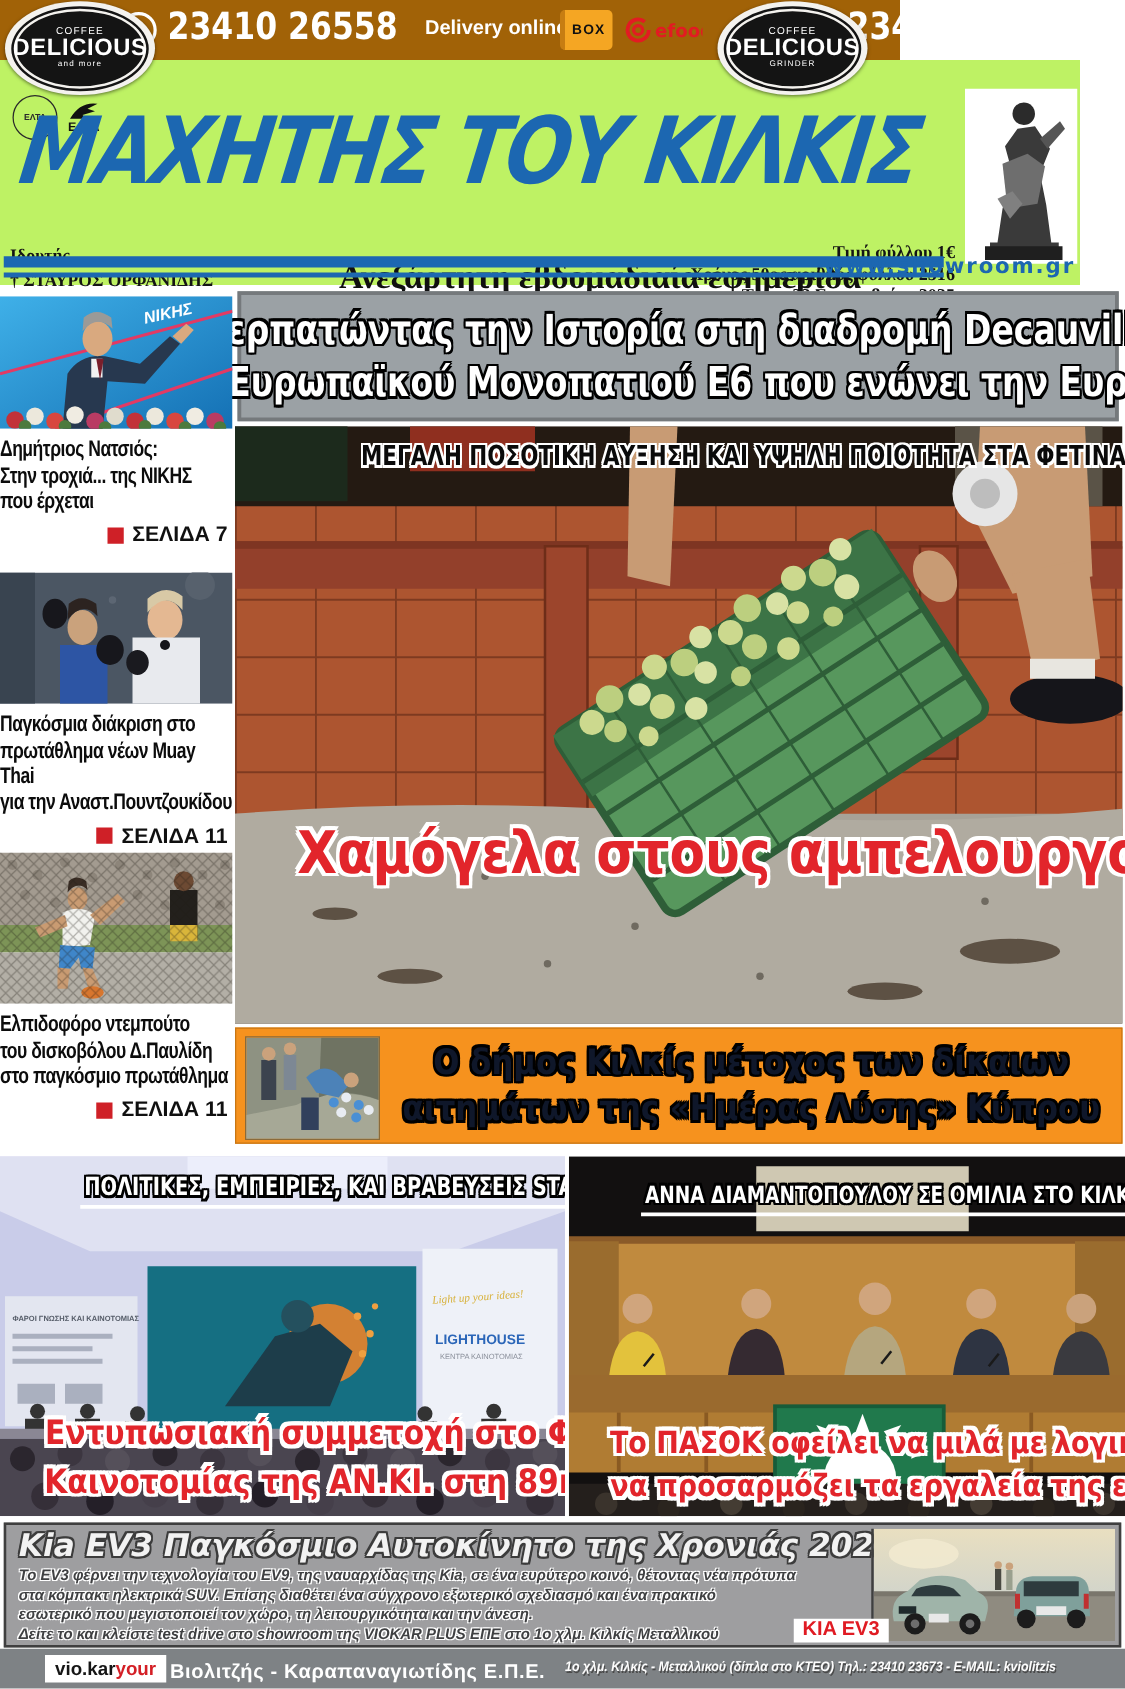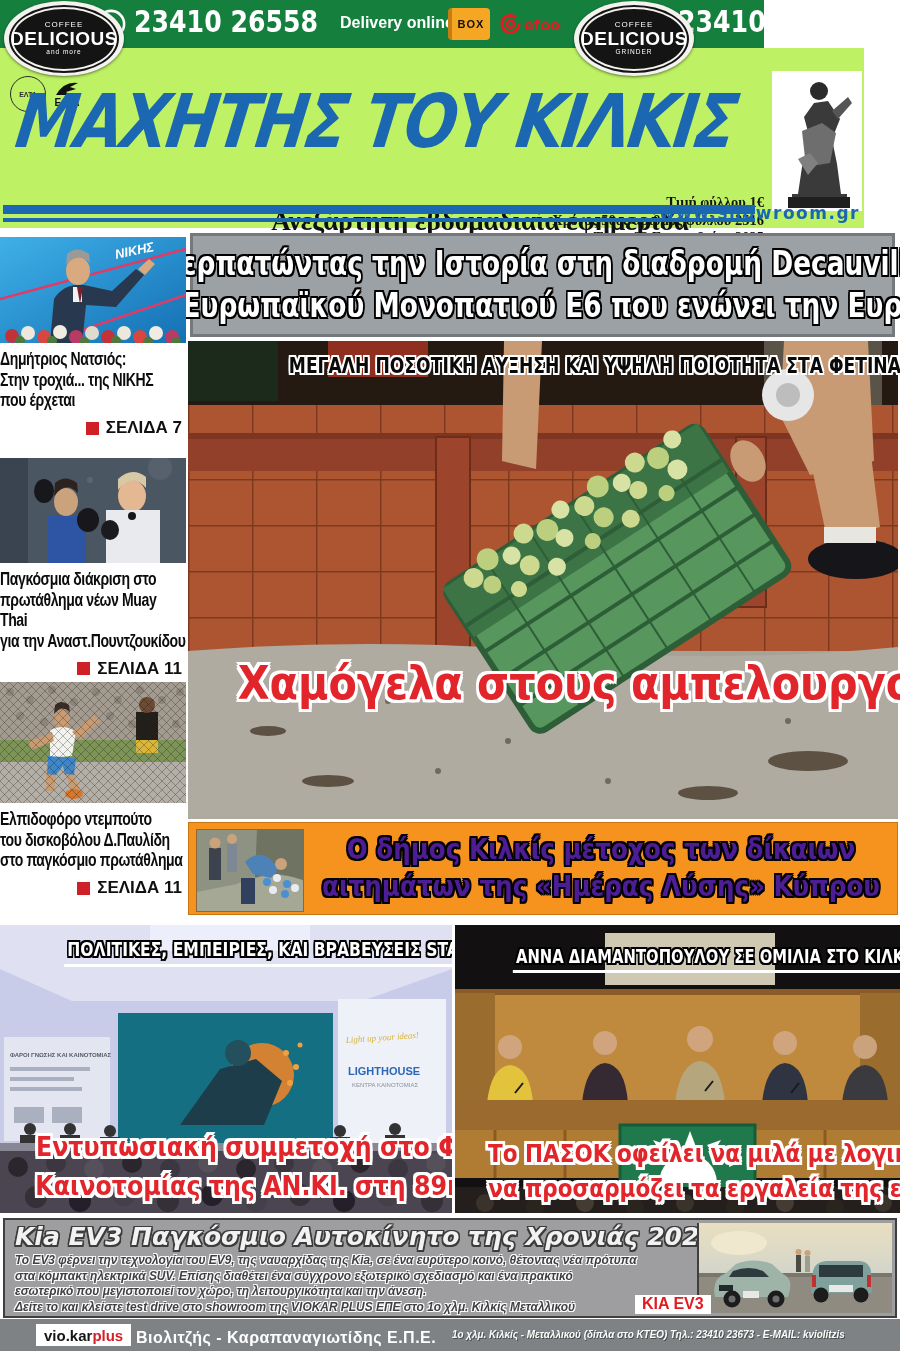--- a/index.html
+++ b/index.html
@@ -7,21 +7,21 @@
         font-family:"Liberation Sans",sans-serif;}
   .nowrap{white-space:nowrap;display:inline-block;}
   
   .ol-b2{text-shadow:-2px -2px 0 #000,2px -2px 0 #000,-2px 2px 0 #000,2px 2px 0 #000,-2px 0 0 #000,2px 0 0 #000,0 -2px 0 #000,0 2px 0 #000;}
   .ol-w2{text-shadow:-2px -2px 0 #fff,2px -2px 0 #fff,-2px 2px 0 #fff,2px 2px 0 #fff,-2px 0 0 #fff,2px 0 0 #fff,0 -2px 0 #fff,0 2px 0 #fff;}
   .ol-w3{text-shadow:-3px 0 0 #fff,3px 0 0 #fff,0 -3px 0 #fff,0 3px 0 #fff,-2px -2px 0 #fff,2px -2px 0 #fff,-2px 2px 0 #fff,2px 2px 0 #fff,-3px -3px 0 #fff,3px -3px 0 #fff,-3px 3px 0 #fff,3px 3px 0 #fff;}
   .ol-d1{text-shadow:-1.5px -1.5px 0 #3c3c3c,1.5px -1.5px 0 #3c3c3c,-1.5px 1.5px 0 #3c3c3c,1.5px 1.5px 0 #3c3c3c,0 -1.5px 0 #3c3c3c,0 1.5px 0 #3c3c3c,-1.5px 0 0 #3c3c3c,1.5px 0 0 #3c3c3c;}
   .ol-w1{text-shadow:-1px -1px 0 #fff,1px -1px 0 #fff,-1px 1px 0 #fff,1px 1px 0 #fff;}
 
   
-  .topbar{position:absolute;left:0;top:0;width:720px;height:48px;background:#15803d;z-index:5;padding-left:44px;}
+  .topbar{position:absolute;left:0;top:0;width:720px;height:48px;background:#a16207;z-index:5;}
   .badge{position:absolute;top:1px;width:122px;height:76px;z-index:7;}
   .badge-outer{width:120px;height:75px;background:#f4f2ee;border-radius:50%;display:flex;align-items:center;justify-content:center;box-shadow:0 1px 3px rgba(0,0,0,.5);}
   .badge-inner{width:102px;height:60px;background:#141414;border-radius:50%;border:2px solid #f4f2ee;outline:2px solid #141414;display:flex;flex-direction:column;align-items:center;justify-content:center;color:#fff;line-height:1.05;}
   .badge-top{font-size:8px;letter-spacing:1px;}
   .badge-mid{font-size:19px;font-weight:bold;letter-spacing:.5px;}
   .badge-bot{font-size:6.5px;letter-spacing:1px;}
   .phone{position:absolute;top:4px;color:#fff;font-family:"DejaVu Sans",sans-serif;font-weight:bold;font-size:30px;transform:scaleX(.84);transform-origin:left center;white-space:nowrap;}
   .delivery{position:absolute;top:14px;color:#fff;font-weight:bold;font-size:16px;}
   .boxlogo{position:absolute;left:448px;top:8px;width:38px;height:32px;background:#f5a623;border-radius:4px;color:#111;font-weight:bold;font-size:11px;display:flex;align-items:center;justify-content:center;letter-spacing:1px;border-left:4px solid #c77d12;}
   .efood{position:absolute;left:498px;top:10px;}
@@ -60,21 +60,21 @@
   .mainphoto{position:absolute;left:188px;top:341px;width:710px;height:478px;}
   .kicker{position:absolute;left:0;right:0;top:12px;text-align:center;}
   .kicker span{font-family:"DejaVu Sans",sans-serif;font-weight:bold;font-size:22px;color:#0a0a0a;}
   .redhead{position:absolute;left:0;right:0;top:305px;text-align:center;line-height:73px;}
   .redhead .ln{font-family:"DejaVu Sans",sans-serif;font-weight:bold;font-size:47px;color:#e2252b;}
 
   
   .cyprus{position:absolute;left:188px;top:822px;width:710px;height:93px;background:#f6921e;border:1px solid #c87613;box-sizing:border-box;}
   .cyprus-photo{position:absolute;left:7px;top:6px;border:1px solid #8a6a3a;}
   .cyprus-text{position:absolute;left:122px;right:6px;top:3px;bottom:3px;display:flex;flex-direction:column;align-items:center;justify-content:center;gap:4px;}
-  .cyprus-text .ln{font-family:"DejaVu Sans",sans-serif;font-weight:bold;font-size:28px;color:#4c1d95;line-height:1.15;}
+  .cyprus-text .ln{font-family:"DejaVu Sans",sans-serif;font-weight:bold;font-size:28px;color:#0f172a;line-height:1.15;}
 
   
   .block{position:absolute;overflow:hidden;}
   .startup{left:0;top:925px;width:452px;height:288px;}
   .pasok{left:455px;top:925px;width:445px;height:288px;}
   .block-title{position:absolute;left:0;right:0;text-align:center;}
   .block-title span{font-family:"DejaVu Sans",sans-serif;font-weight:bold;color:#fff;border-bottom:3px solid #fff;padding:0 4px 3px;}
   .startup .block-title{top:12px;}
   .startup .block-title span{font-size:20px;}
   .pasok .block-title{top:20px;}
@@ -166,20 +166,24 @@
     <div class="mast-title">ΜΑΧΗΤΗΣ ΤΟΥ ΚΙΛΚΙΣ</div>
     <svg class="statue" width="90" height="142" viewBox="0 0 90 140">
       <rect width="90" height="140" fill="#ffffff"></rect>
       <path d="M20 135 h55 v-12 h-6 l-4 -30 -5 -25 8 -20 -12 -18 -14 2 -10 14 6 22 -8 28 -4 27 h-6 z" fill="#3a3a3a"></path>
       <path d="M38 20 a9 9 0 1 1 18 0 a9 9 0 1 1 -18 0" fill="#2b2b2b"></path>
       <path d="M30 60 l20 -8 14 10 -6 30 -24 4 z" fill="#6e6e6e"></path>
       <path d="M60 40 l16 -14 4 6 -14 16 z" fill="#555"></path>
       <path d="M26 88 l12 -6 8 10 -10 12 z" fill="#808080"></path>
       <rect x="16" y="126" width="62" height="11" fill="#1f1f1f"></rect>
     </svg>
+    <div class="founder">
+      <div>Ιδρυτής</div>
+      <div>† ΣΤΑΥΡΟΣ ΟΡΦΑΝΙΔΗΣ</div>
+    </div>
     <div class="subtitle">Ανεξάρτητη εβδομαδιαία εφημερίδα</div>
     <div class="issuebox">
       <div>Τιμή φύλλου 1€</div>
       <div>Χρόνος 50ος αριθμός φύλλου 2516</div>
       <div>Τρίτη 23 Σεπτεμβρίου 2025</div>
     </div>
     <div class="stripe stripe1"></div>
     <div class="stripe stripe2"></div>
     <div class="website">www.showroom.gr</div>
   </div>
@@ -597,19 +601,19 @@
       <rect x="130" y="62" width="24" height="7" fill="#e8e8e8"></rect>
       <circle cx="122" cy="72" r="7.5" fill="#1c1c1c"></circle>
         <circle cx="162" cy="72" r="7.5" fill="#1c1c1c"></circle>
     </svg>
     <div class="kia-badge">KIA EV3</div>
   </div>
 
   <div class="footer">
     <div class="vlogo">
       <span class="blk">vio.kar</span>
-        <span class="red">plus</span>
+        <span class="red">your</span>
     </div>
     <div class="fcompany">Βιολιτζής - Καραπαναγιωτίδης Ε.Π.Ε.</div>
     <div class="faddress">1ο χλμ. Κιλκίς - Μεταλλικού (δίπλα στο ΚΤΕΟ) Τηλ.: 23410 23673 - E-MAIL: kviolitzis</div>
   </div>
 
 </div>
 
 </body></html>

